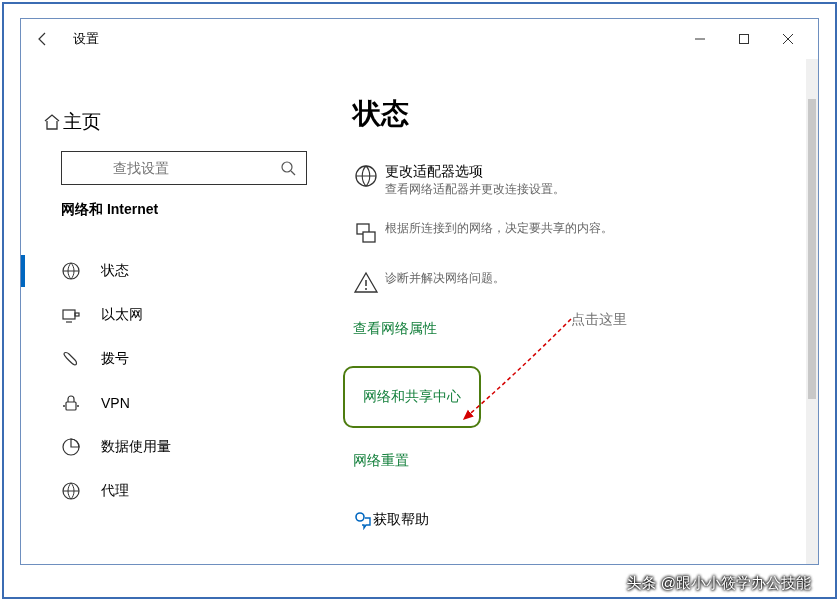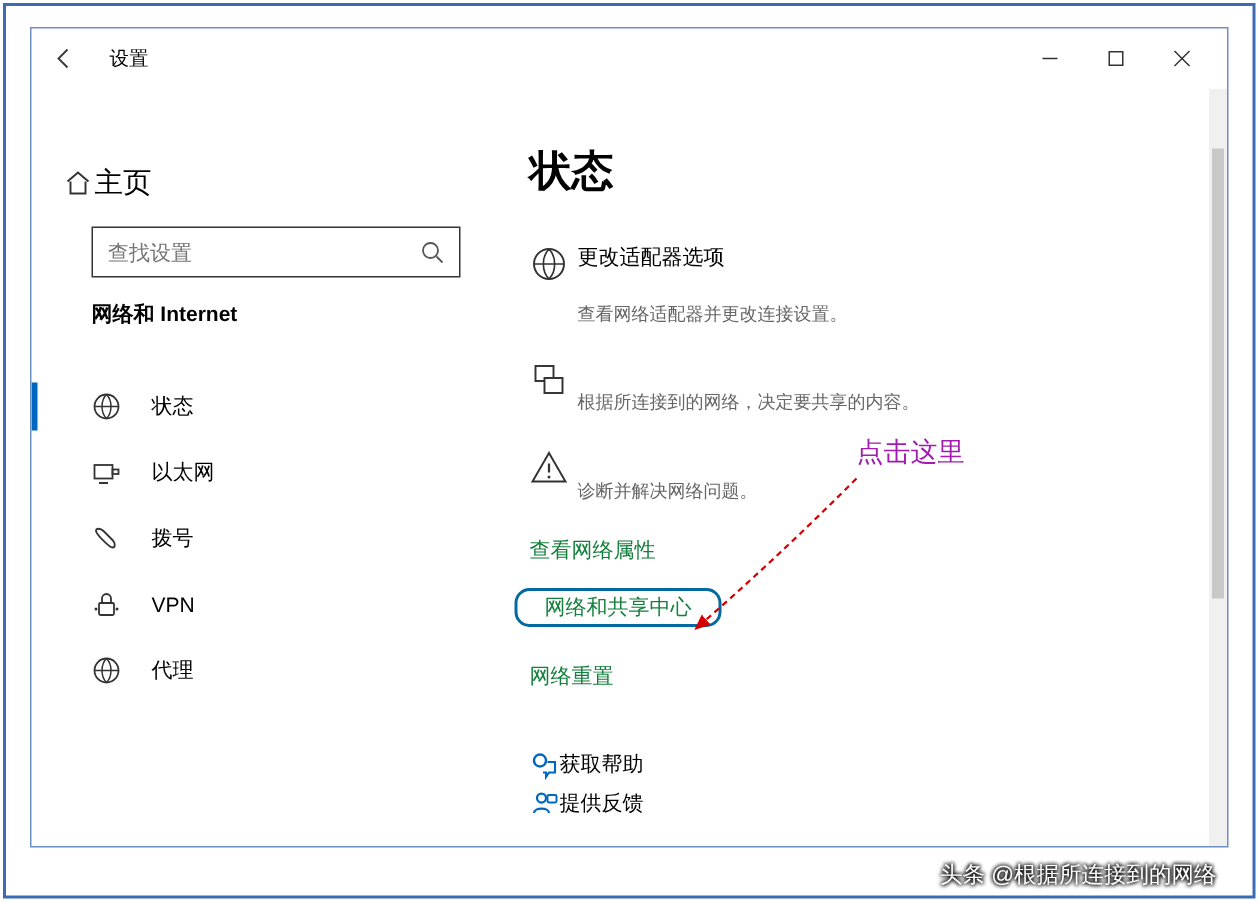--- a/index.html
+++ b/index.html
@@ -66,20 +66,21 @@
     display:flex;align-items:center;
     padding: 10px 22px 10px 22px;
     margin-top: 40px;
     gap: 2px;
     font-size: 19px;
   }
   .search-wrap {
     margin: 6px 34px 16px 40px;
     position: relative;
     border: 1px solid #333;
+    padding-left: 41px;
   }
   .search-input {
     width: 100%;
     padding: 8px 36px 8px 10px;
     border: none;
     font-size: 14px;
     outline: none;
     font-family: inherit;
   }
   .search-icon {
@@ -130,42 +131,42 @@
   .opt-row {
     display:flex;
     gap: 4px;
     margin-bottom: 22px;
   }
   .opt-row .ico {
     width: 28px; height:28px;
     flex-shrink:0;
   }
   .opt-row .txt .t1 { font-size: 14px; }
-  .opt-row .txt .t2 { font-size: 12px; color:#666; margin-top:20px;}
+  .opt-row .txt .t2 { font-size: 12px; color:#666; margin-top:0;}
   .link {
     color: #15803d;
     font-size: 14px;
     margin: 8px 0 16px 0;
     display: block;
     cursor: pointer;
   }
   .highlight-box {
-    border: 2px solid #0369a1;
+    border: 2px solid #4d7c0f;
     border-radius: 10px;
-    padding: 2px 18px;
+    padding: 20px 18px;
     display: inline-block;
-    margin: 0px 0 16px -10px;
+    margin: 12px 0 16px -10px;
   }
   .highlight-box .link { margin: 0; }
 
   .annot-label {
     position:absolute;
-    color:#a21caf;
-    font-size: 18px;
-    left: 230px; top: 230px;
+    color:#737373;
+    font-size: 14px;
+    left: 230px; top: 252px;
   }
 
   .help-row {
     display:flex;align-items:center;gap:0;
     font-size: 14px;
     margin-top: 6px;
   }
   .help-block { margin-top: 40px; }
 
   .scrollbar {
@@ -283,20 +284,29 @@
                   <circle cx="3" cy="13" r="1" fill="#333"></circle>
                   <circle cx="17" cy="13" r="1" fill="#333"></circle>
                 </svg>
             </span>
             <span>VPN</span>
           </div>
           <div class="nav-item">
             <span class="ico">
               <svg width="20" height="20" viewBox="0 0 20 20">
                   <circle cx="10" cy="10" r="8" stroke="#333" fill="none" stroke-width="1.2"></circle>
+                  <path d="M10 2 A8 8 0 0 1 18 10 L10 10 Z" fill="none" stroke="#333" stroke-width="1.2"></path>
+                </svg>
+            </span>
+            <span>数据使用量</span>
+          </div>
+          <div class="nav-item">
+            <span class="ico">
+              <svg width="20" height="20" viewBox="0 0 20 20">
+                  <circle cx="10" cy="10" r="8" stroke="#333" fill="none" stroke-width="1.2"></circle>
                   <path d="M2 10 H18 M10 2 C6 6 6 14 10 18 M10 2 C14 6 14 14 10 18" stroke="#333" fill="none" stroke-width="1"></path>
                 </svg>
             </span>
             <span>代理</span>
           </div>
         </div>
       </div>
 
       <div class="main">
         <div class="page-title">状态</div>
@@ -349,30 +359,20 @@
 
         <div class="help-block">
           <div class="help-row">
             <span>
               <svg width="20" height="20" viewBox="0 0 20 20">
                   <circle cx="7" cy="7" r="4" stroke="#0067c0" fill="none" stroke-width="1.6"></circle>
                   <path d="M12 8 L17 8 L17 15 L13 15 L11 18 L11 15 L9 15" stroke="#0067c0" fill="none" stroke-width="1.4"></path>
                 </svg>
             </span>
             <span>获取帮助</span>
-          </div>
-          <div class="help-row">
-            <span>
-              <svg width="20" height="20" viewBox="0 0 20 20">
-                  <circle cx="8" cy="6" r="3" stroke="#0067c0" fill="none" stroke-width="1.5"></circle>
-                  <path d="M3 16 C3 12 13 12 13 16" stroke="#0067c0" fill="none" stroke-width="1.5"></path>
-                  <rect x="12" y="4" width="6" height="5" rx="1" stroke="#0067c0" fill="none" stroke-width="1.3"></rect>
-                </svg>
-            </span>
-            <span>提供反馈</span>
           </div>
         </div>
 
         <div class="annot-label">点击这里</div>
 
         <svg style="position:absolute;left:115px;top:255px;pointer-events:none" width="130" height="120">
           <defs>
             <marker id="arrowhead" markerWidth="8" markerHeight="8" refX="6" refY="3" orient="auto">
               <path d="M0,0 L7,3 L0,6 Z" fill="#d40000"></path>
             </marker>
@@ -381,14 +381,14 @@
         </svg>
 
         <div class="scrollbar">
           <div class="thumb"></div>
         </div>
       </div>
 
     </div>
   </div>
 
-  <div class="watermark">头条 @根据所连接到的网络</div>
+  <div class="watermark">头条 @跟小小筱学办公技能</div>
 </div>
 
 </body></html>

